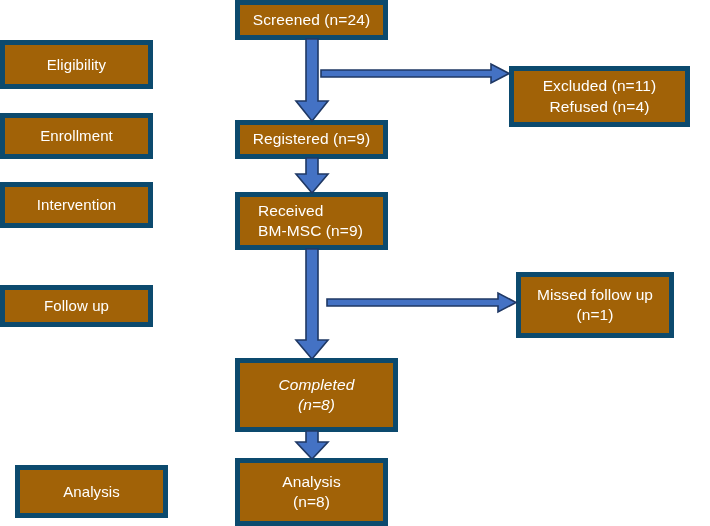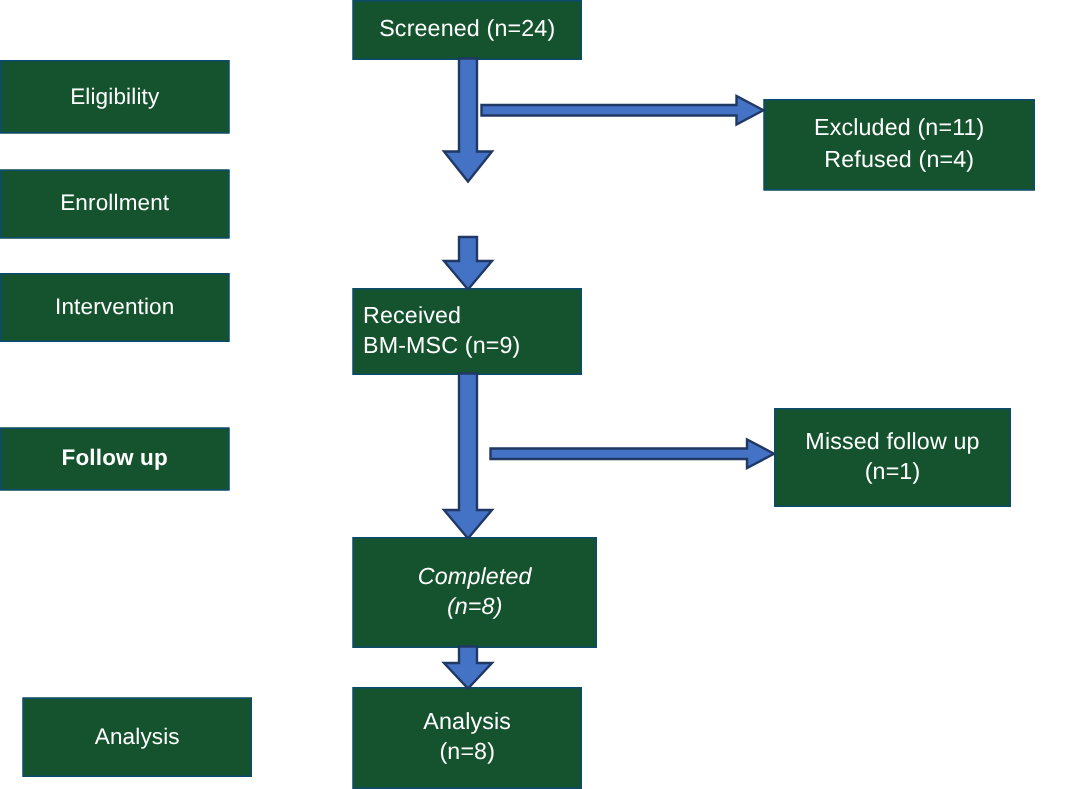--- a/index.html
+++ b/index.html
@@ -13,37 +13,37 @@
   #canvas {
     position: relative;
     width: 710px;
     height: 526px;
     background: #ffffff;
     overflow: hidden;
   }
   .box {
     position: absolute;
     box-sizing: border-box;
-    background: #14532d;
-    border: 1px solid #0c4a6e;
+    background: #a16207;
+    border: 5px solid #0c4a6e;
     color: #ffffff;
     display: flex;
     align-items: center;
     justify-content: center;
     text-align: center;
     font-size: 15.5px;
     line-height: 1.32;
     letter-spacing: 0.1px;
     white-space: pre-line;
     padding: 2px 6px;
   }
   .box.left-align {
     justify-content: flex-start;
     text-align: left;
-    padding-left: 6px;
+    padding-left: 18px;
   }
   .stage-label {
     font-size: 15px;
     text-align: center;
   }
   
   .varrow {
     position: absolute;
   }
   .varrow svg, .harrow svg {
@@ -64,32 +64,35 @@
   </div>
 
   <div class="box stage-label" style="left:0px; top:113px; width:153px; height:46px;">
     <span>Enrollment</span>
   </div>
 
   <div class="box stage-label" style="left:0px; top:182px; width:153px; height:46px;">
     <span>Intervention</span>
   </div>
 
-  <div class="box stage-label" style="left:0px; top:285px; width:153px; height:42px;font-weight:bold;">
+  <div class="box stage-label" style="left:0px; top:285px; width:153px; height:42px;">
     <span>Follow  up</span>
   </div>
 
   <div class="box stage-label" style="left:15px; top:465px; width:153px; height:53px;">
     <span>Analysis</span>
   </div>
 
   <div class="box" style="left:235px; top:0px; width:153px; height:40px;">
     <span>Screened (n=24)</span>
   </div>
 
+  <div class="box" style="left:235px; top:120px; width:153px; height:39px;">
+    <span>Registered (n=9)</span>
+  </div>
 
   <div class="box left-align" style="left:235px; top:192px; width:153px; height:58px;">
     <span>Received
 BM-MSC (n=9)</span>
   </div>
 
   <div class="box" style="left:235px; top:358px; width:163px; height:74px;font-style:italic;">
     <span>Completed
 (n=8)</span>
   </div>

